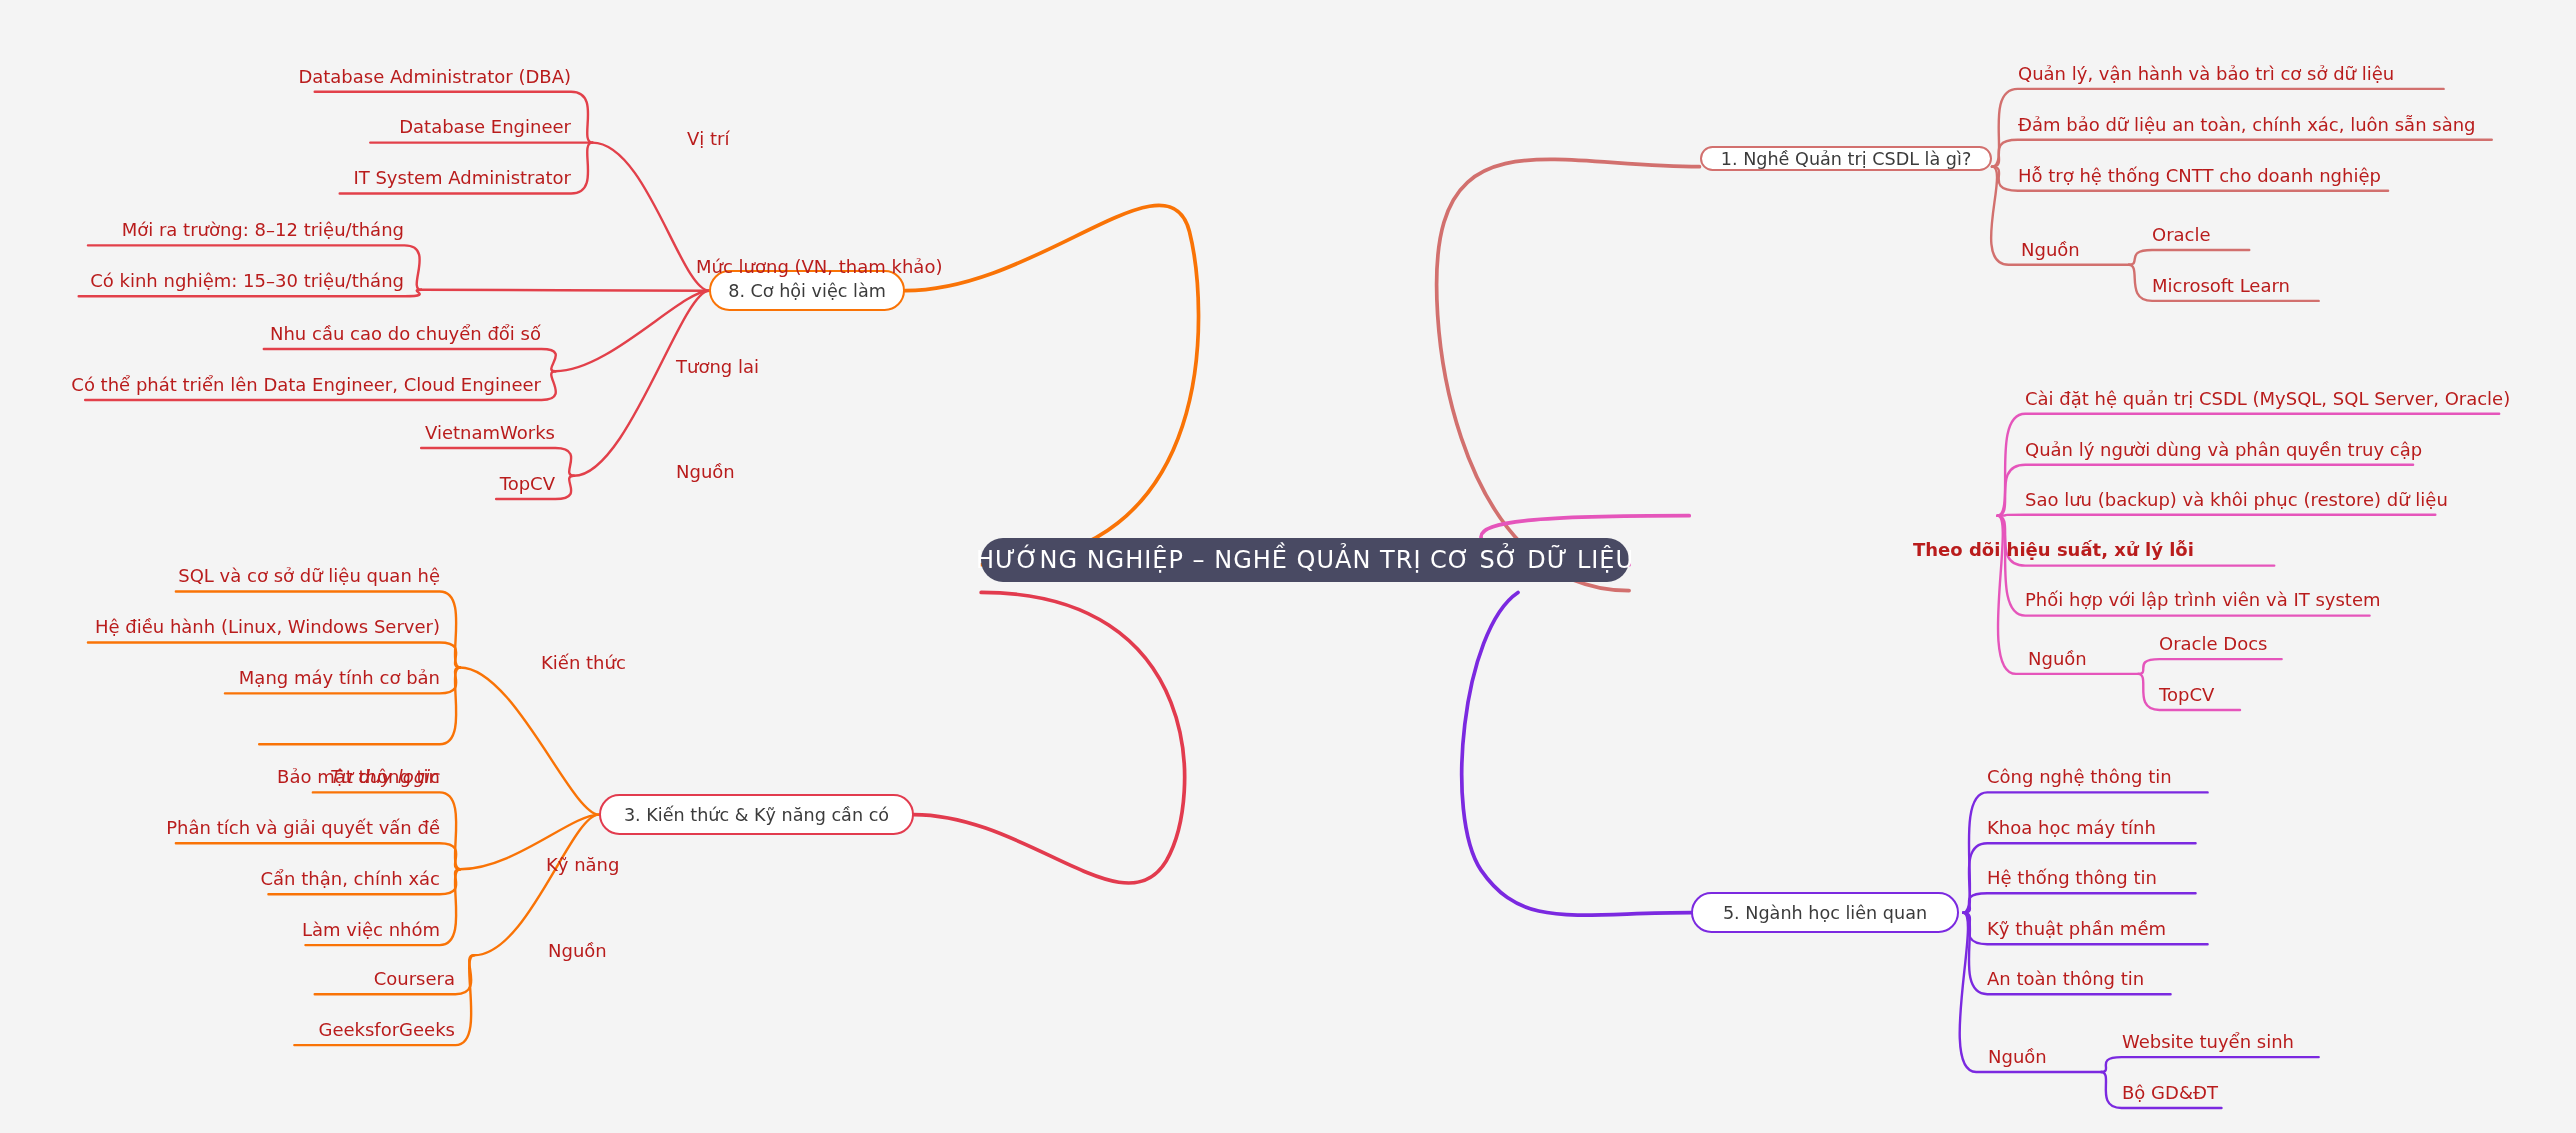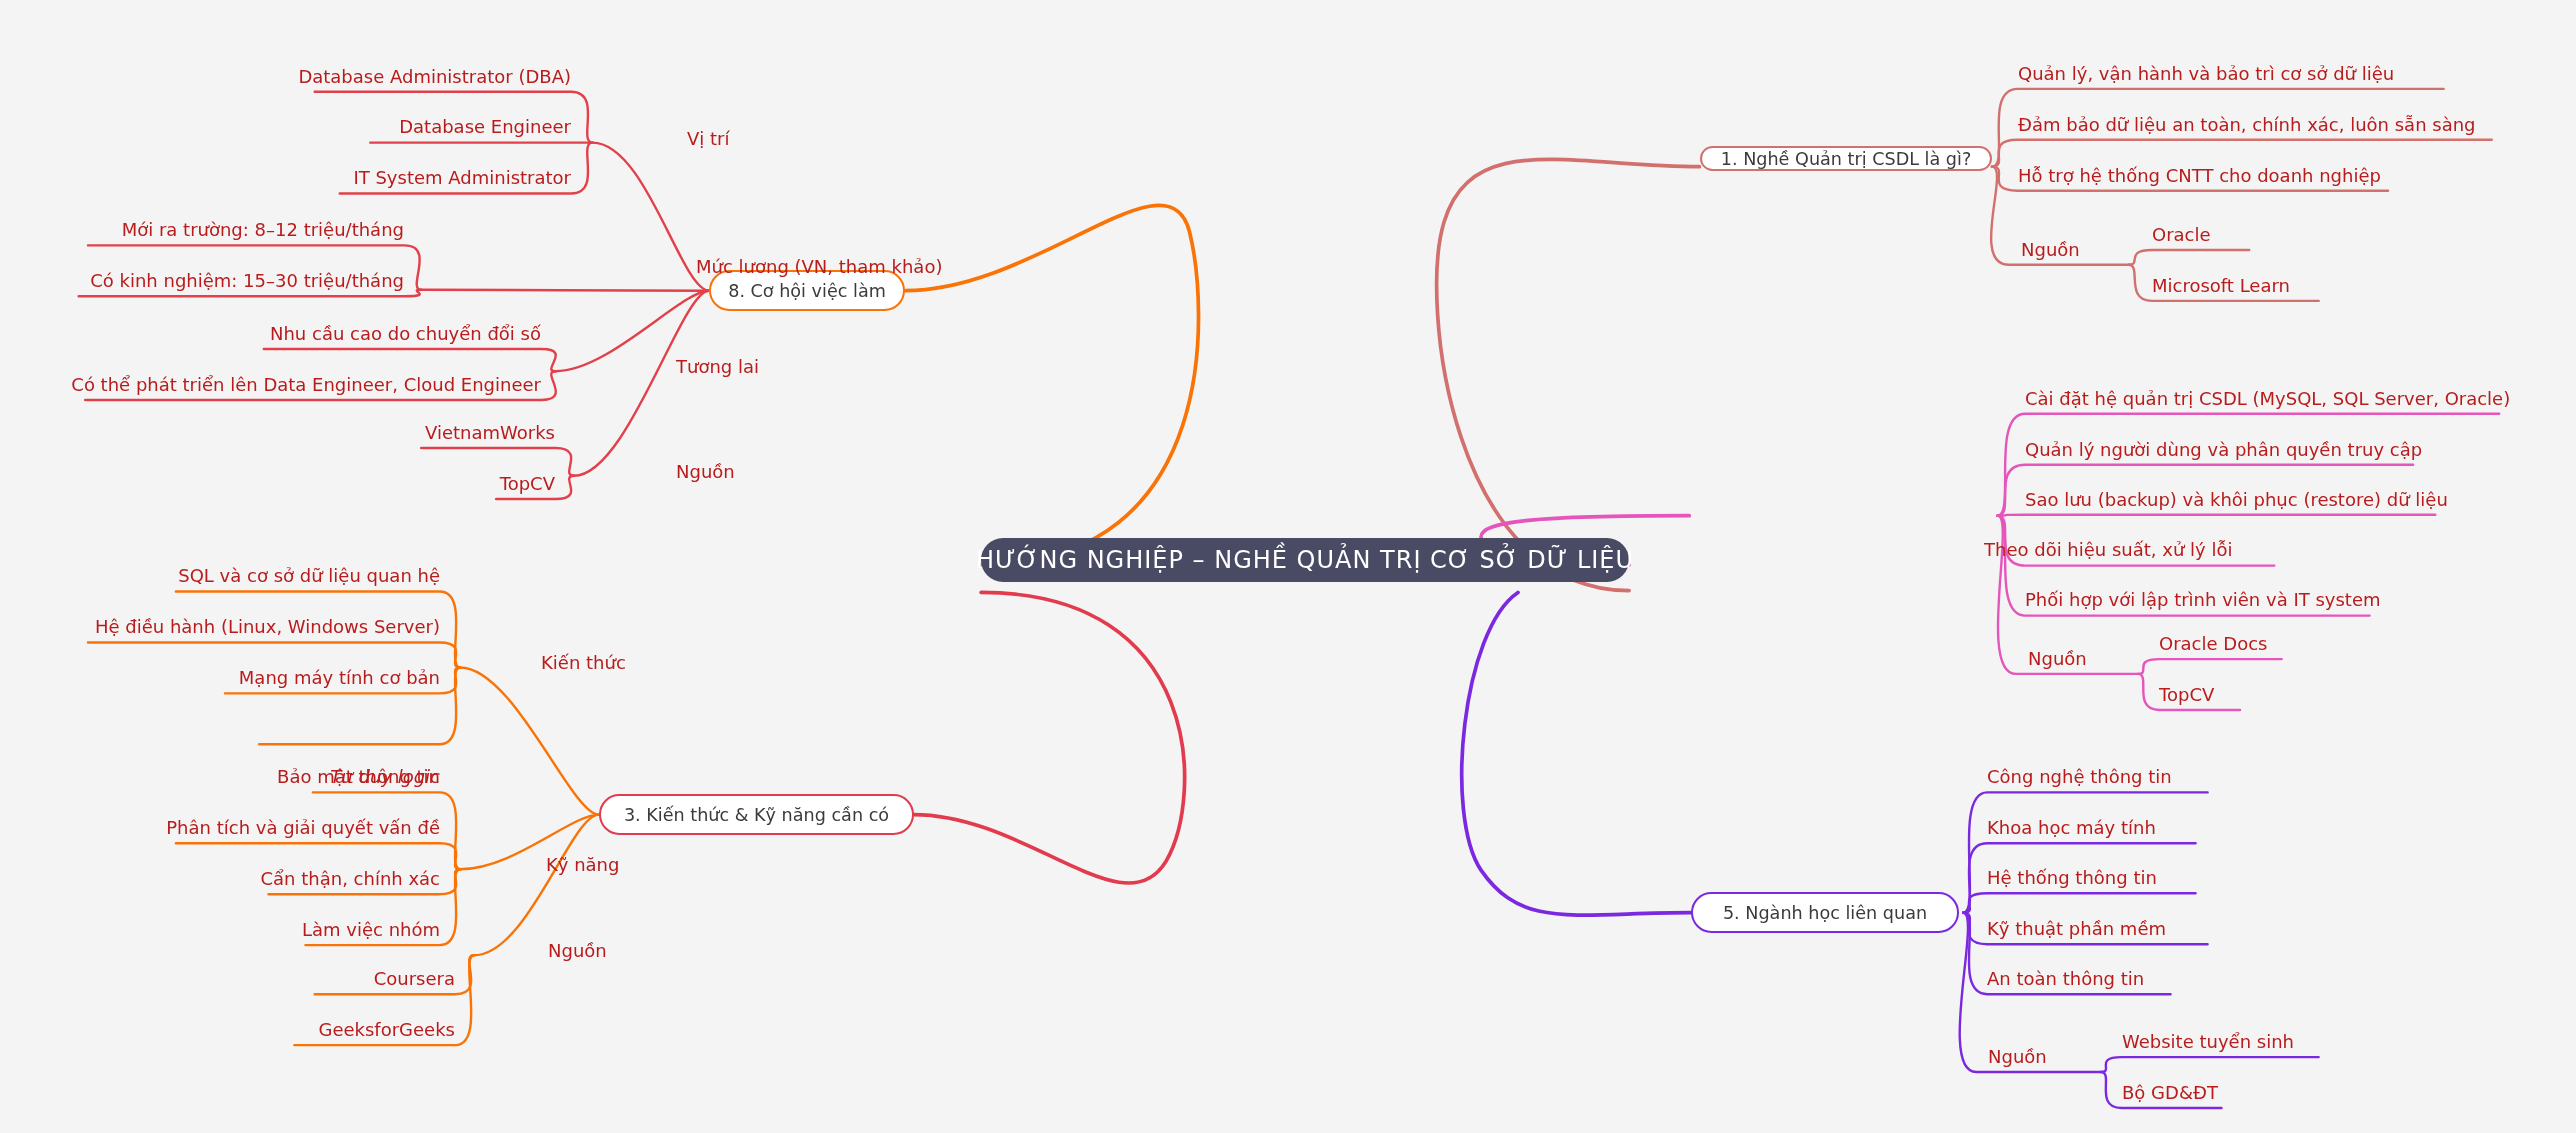--- a/index.html
+++ b/index.html
@@ -161,21 +161,21 @@
     <div class="l1-node" style="left: 599px; top: 794px; width: 315px; height: 41px; border-color: rgb(226, 59, 78);">3. Kiến thức &amp; Kỹ năng cần có</div>
     <div class="txt" style="left: 2018px; top: 65px;">Quản lý, vận hành và bảo trì cơ sở dữ liệu</div>
     <div class="txt" style="left: 2018px; top: 116px;">Đảm bảo dữ liệu an toàn, chính xác, luôn sẵn sàng</div>
     <div class="txt" style="left: 2018px; top: 167px;">Hỗ trợ hệ thống CNTT cho doanh nghiệp</div>
     <div class="txt" style="left: 2021px; top: 241px;">Nguồn</div>
     <div class="txt" style="left: 2152px; top: 226px;">Oracle</div>
     <div class="txt" style="left: 2152px; top: 277px;">Microsoft Learn</div>
     <div class="txt" style="left: 2025px; top: 390px;">Cài đặt hệ quản trị CSDL (MySQL, SQL Server, Oracle)</div>
     <div class="txt" style="left: 2025px; top: 441px;">Quản lý người dùng và phân quyền truy cập</div>
     <div class="txt" style="left: 2025px; top: 491px;">Sao lưu (backup) và khôi phục (restore) dữ liệu</div>
-    <div class="txt" style="left: 1984px; top: 541px;">Theo dõi hiệu suất, xử lý lỗi</div>
+    <div class="txt" style="left: 1913px; top: 541px; font-weight: bold;">Theo dõi hiệu suất, xử lý lỗi</div>
     <div class="txt" style="left: 2025px; top: 591px;">Phối hợp với lập trình viên và IT system</div>
     <div class="txt" style="left: 2028px; top: 650px;">Nguồn</div>
     <div class="txt" style="left: 2159px; top: 635px;">Oracle Docs</div>
     <div class="txt" style="left: 2159px; top: 686px;">TopCV</div>
     <div class="txt" style="left: 1987px; top: 768px;">Công nghệ thông tin</div>
     <div class="txt" style="left: 1987px; top: 819px;">Khoa học máy tính</div>
     <div class="txt" style="left: 1987px; top: 869px;">Hệ thống thông tin</div>
     <div class="txt" style="left: 1987px; top: 920px;">Kỹ thuật phần mềm</div>
     <div class="txt" style="left: 1987px; top: 970px;">An toàn thông tin</div>
     <div class="txt" style="left: 1988px; top: 1048px;">Nguồn</div>

